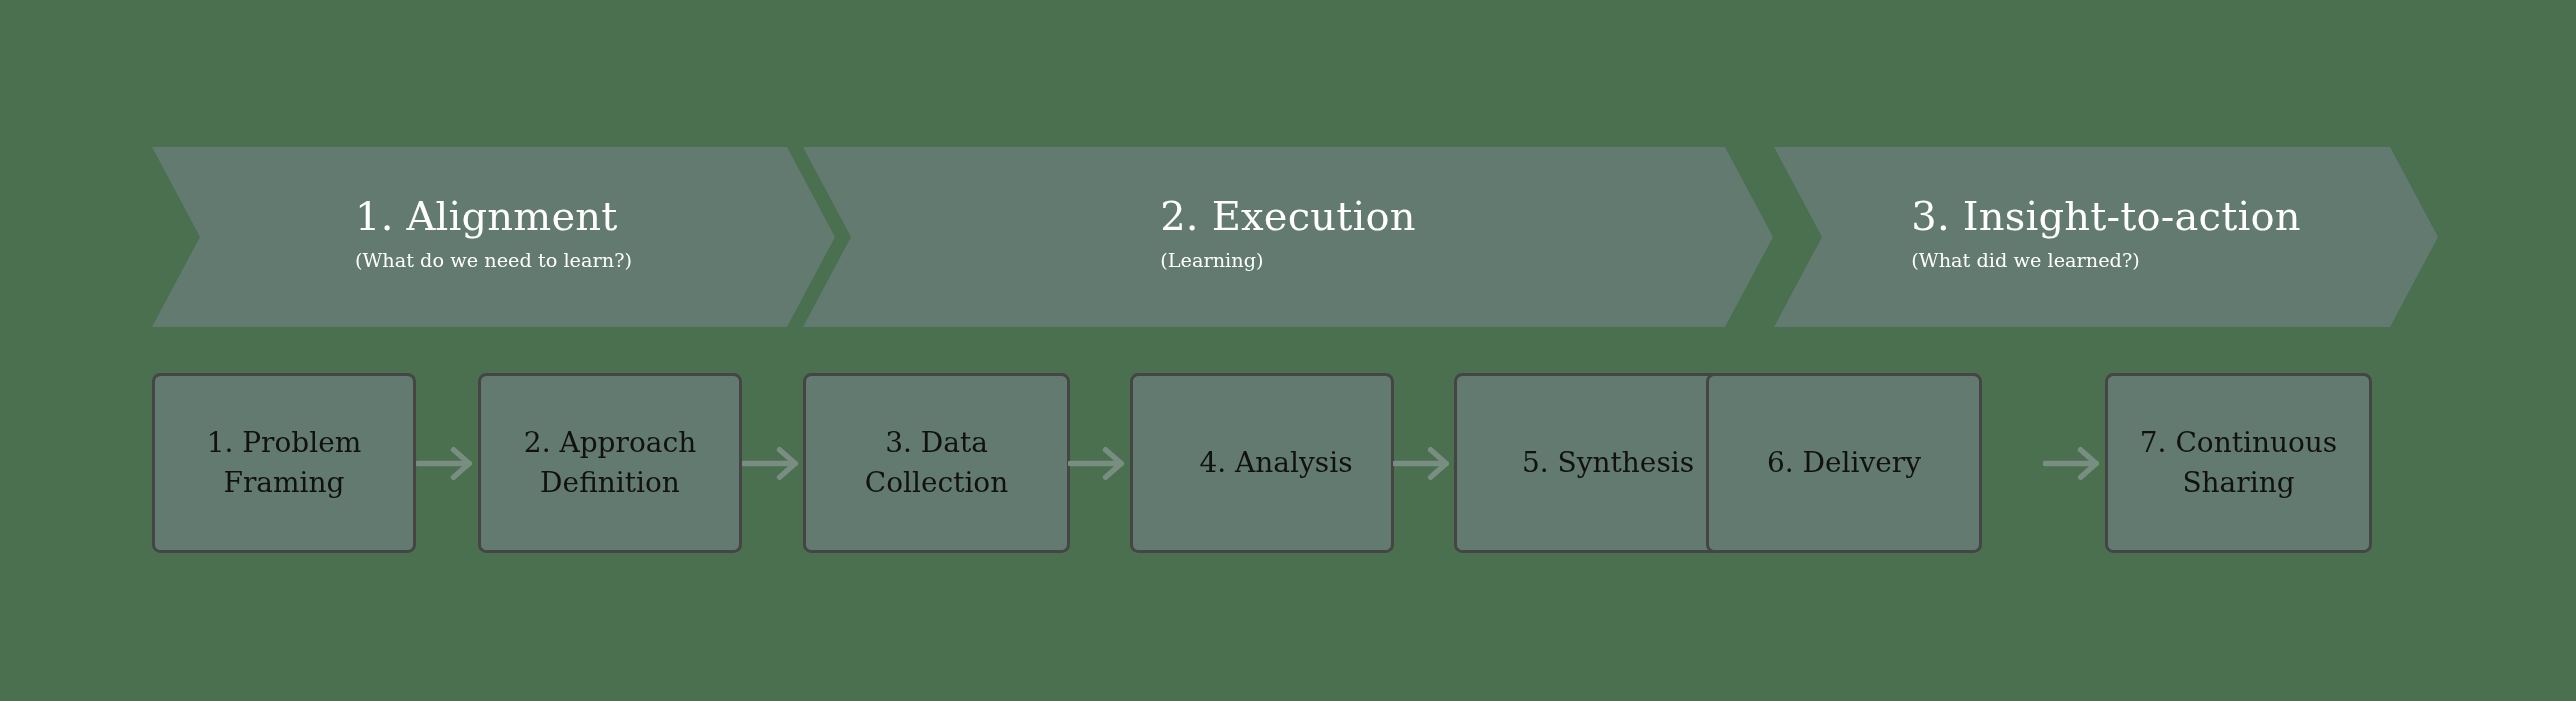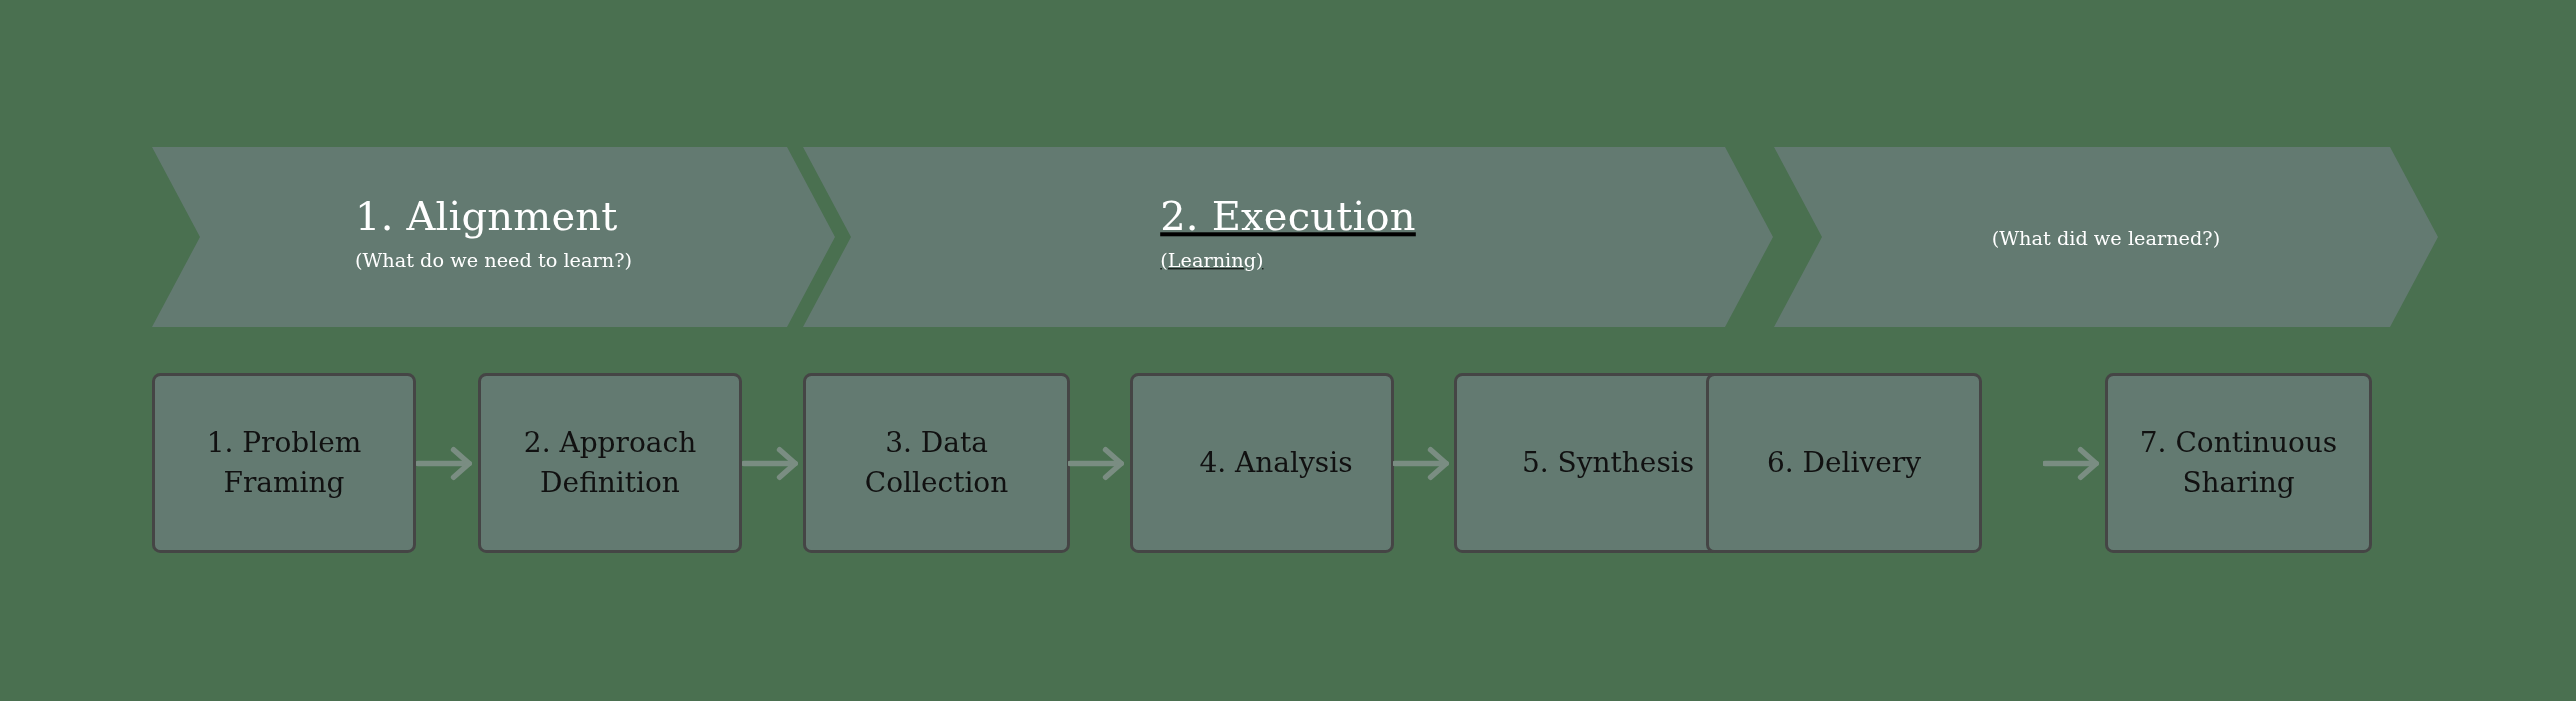--- a/index.html
+++ b/index.html
@@ -59,21 +59,21 @@
   .phase-sub {
     color: #ffffff;
     font-size: 19.3px;
     line-height: 1.1;
     font-weight: 400;
     margin-top: 12px;
     white-space: nowrap;
   }
 
   #phase-0 { left: 152px;  width: 683px; }
-  #phase-1 { left: 803px;  width: 970px; text-decoration: underline; }
+  #phase-1 { left: 803px;  width: 970px; }
   #phase-2 { left: 1774px; width: 664px; }
 
   
   #step-row {
     position: absolute;
     left: 0;
     top: 373px;
     width: 2576px;
     height: 180px;
   }
@@ -138,20 +138,21 @@
 
     <div class="phase" id="phase-1">
       <div class="phase-inner">
         <div class="phase-title">2. Execution</div>
         <div class="phase-sub">(Learning)</div>
       </div>
     </div>
 
     <div class="phase" id="phase-2">
       <div class="phase-inner">
+        <div class="phase-title">3. Insight-to-action</div>
         <div class="phase-sub">(What did we learned?)</div>
       </div>
     </div>
 
   </div>
 
   <div id="step-row">
 
     <div class="step" id="step-0">
       <span class="step-label">1. Problem Framing</span>

